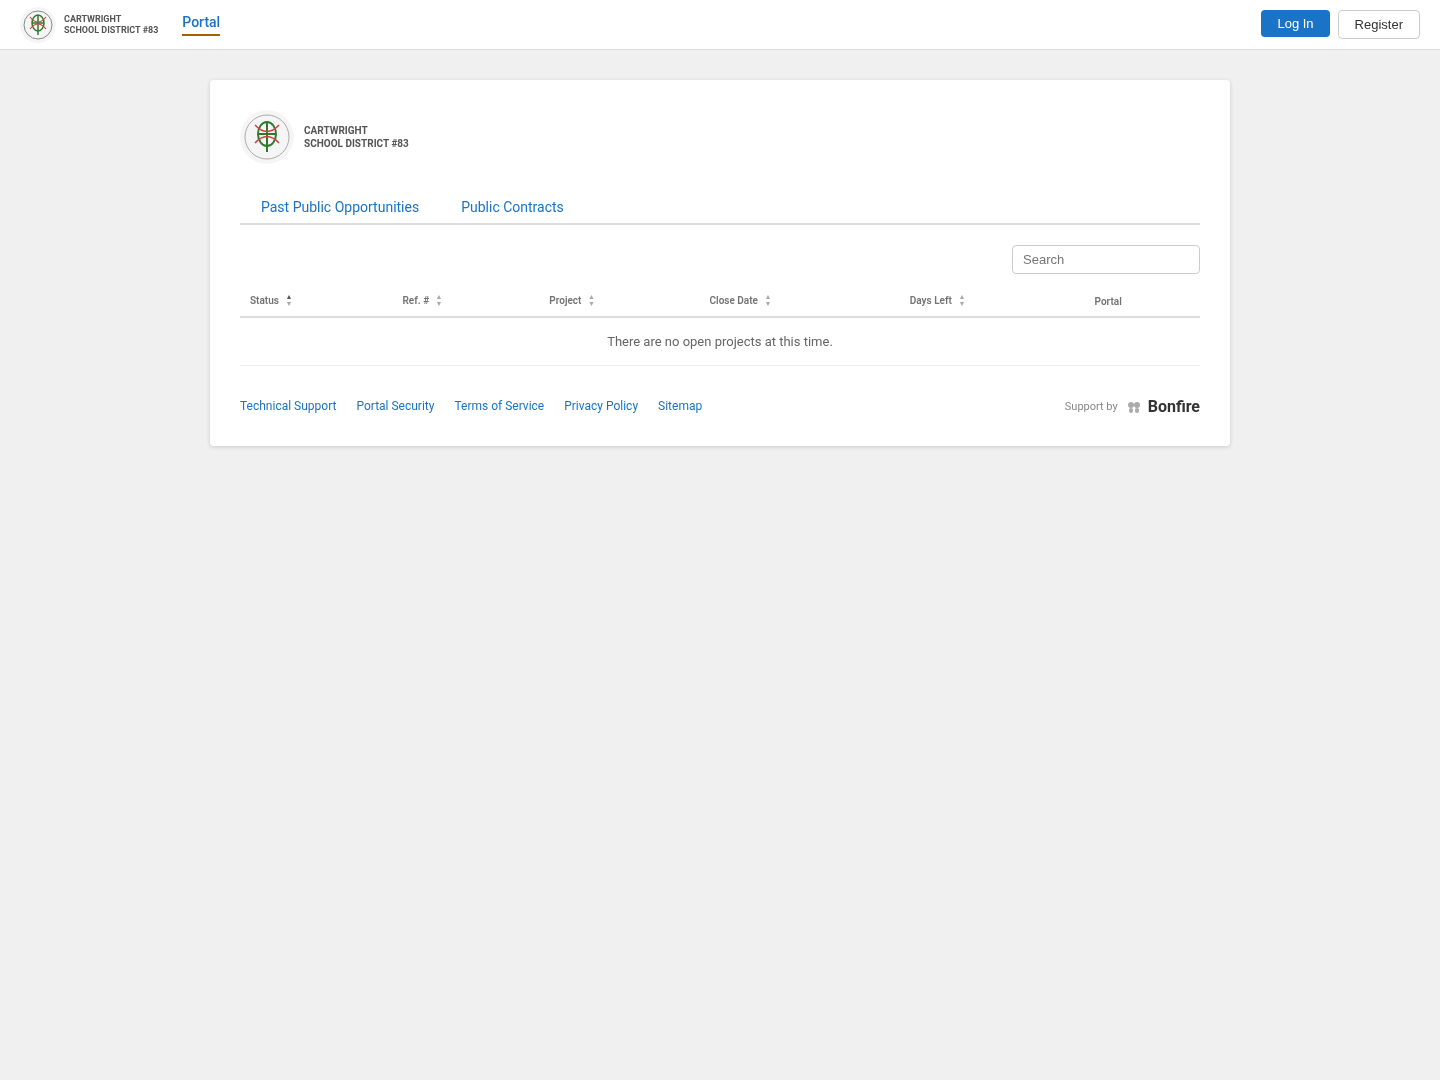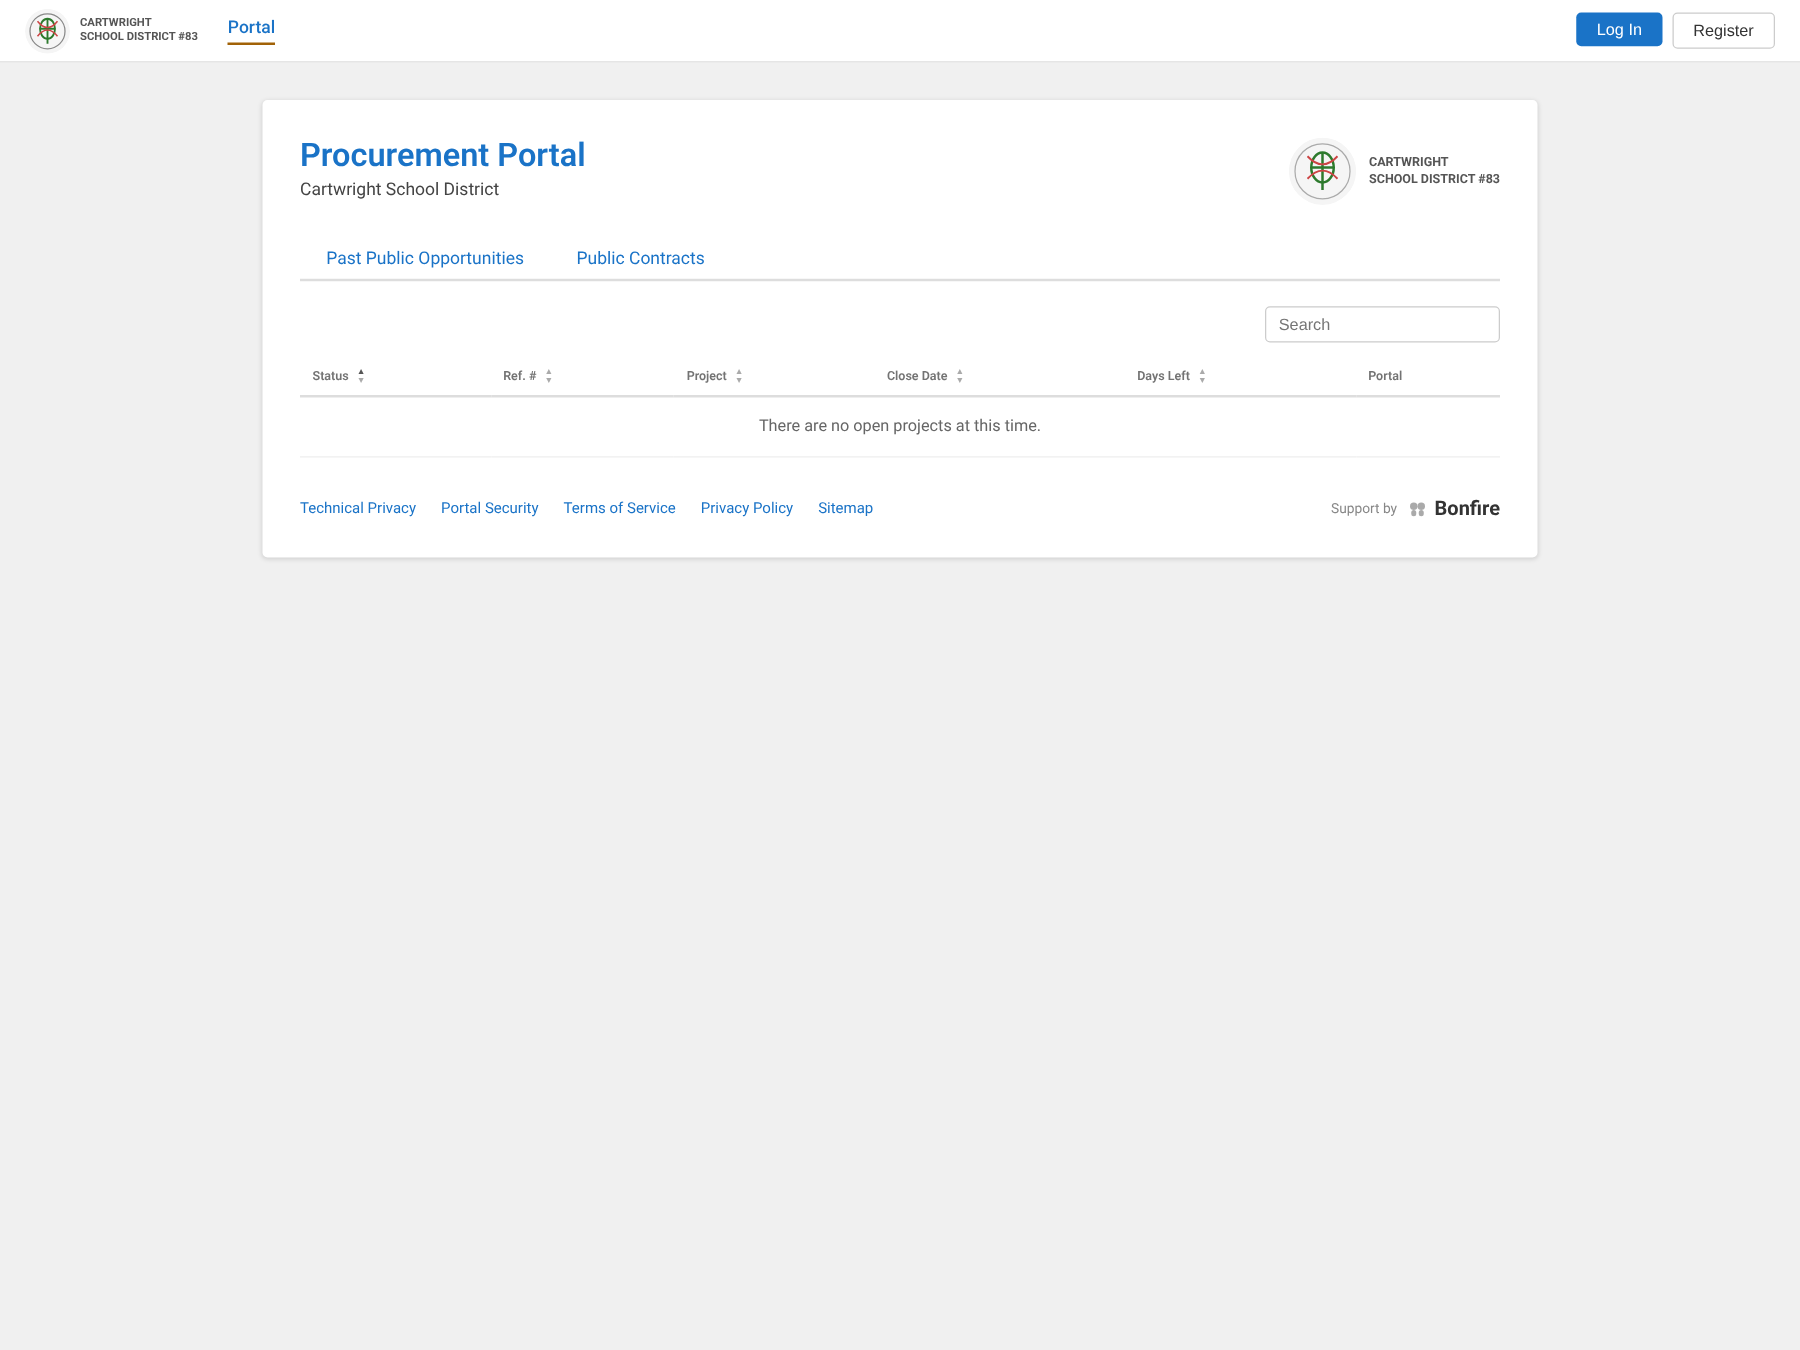--- a/index.html
+++ b/index.html
@@ -317,24 +317,20 @@
   </div>
   <div class="nav-buttons">
     <button class="btn-login">Log In</button>
     <button class="btn-register">Register</button>
   </div>
 </nav>
 
 <div class="main-container">
 
   <div class="portal-header">
-    <div>
-      <div class="portal-title">Procurement Portal</div>
-      <div class="portal-subtitle">Cartwright School District</div>
-    </div>
     <div class="portal-logo-area">
       <div class="portal-logo-circle">
         <svg width="54" height="54" viewBox="0 0 54 54" xmlns="http://www.w3.org/2000/svg">
           <circle cx="27" cy="27" r="27" fill="#f5f5f5"></circle>
           <circle cx="27" cy="27" r="22" fill="none" stroke="#aaa" stroke-width="1"></circle>
           <ellipse cx="27" cy="24" rx="9" ry="12" fill="none" stroke="#2d7a2d" stroke-width="2"></ellipse>
           <line x1="27" y1="12" x2="27" y2="42" stroke="#2d7a2d" stroke-width="2"></line>
           <line x1="18" y1="24" x2="36" y2="24" stroke="#2d7a2d" stroke-width="2"></line>
           <path d="M15 15 Q27 28 39 15" fill="none" stroke="#c44" stroke-width="1.5"></path>
           <path d="M15 33 Q27 20 39 33" fill="none" stroke="#c44" stroke-width="1.5"></path>
@@ -388,21 +384,21 @@
     </thead>
     <tbody>
       <tr class="empty-row">
         <td colspan="6">There are no open projects at this time.</td>
       </tr>
     </tbody>
   </table>
 
   <div class="footer-links">
     <div class="footer-left">
-      <a class="footer-link" href="#">Technical Privacy</a>
+      <a class="footer-link" href="#">Technical Support</a>
       <a class="footer-link" href="#">Portal Security</a>
       <a class="footer-link" href="#">Terms of Service</a>
       <a class="footer-link" href="#">Privacy Policy</a>
       <a class="footer-link" href="#">Sitemap</a>
     </div>
     <div class="powered-by">
       <span>Support by</span>
       <div class="bonfire-logo">
         <svg class="bonfire-icon" viewBox="0 0 20 20" xmlns="http://www.w3.org/2000/svg">
 

